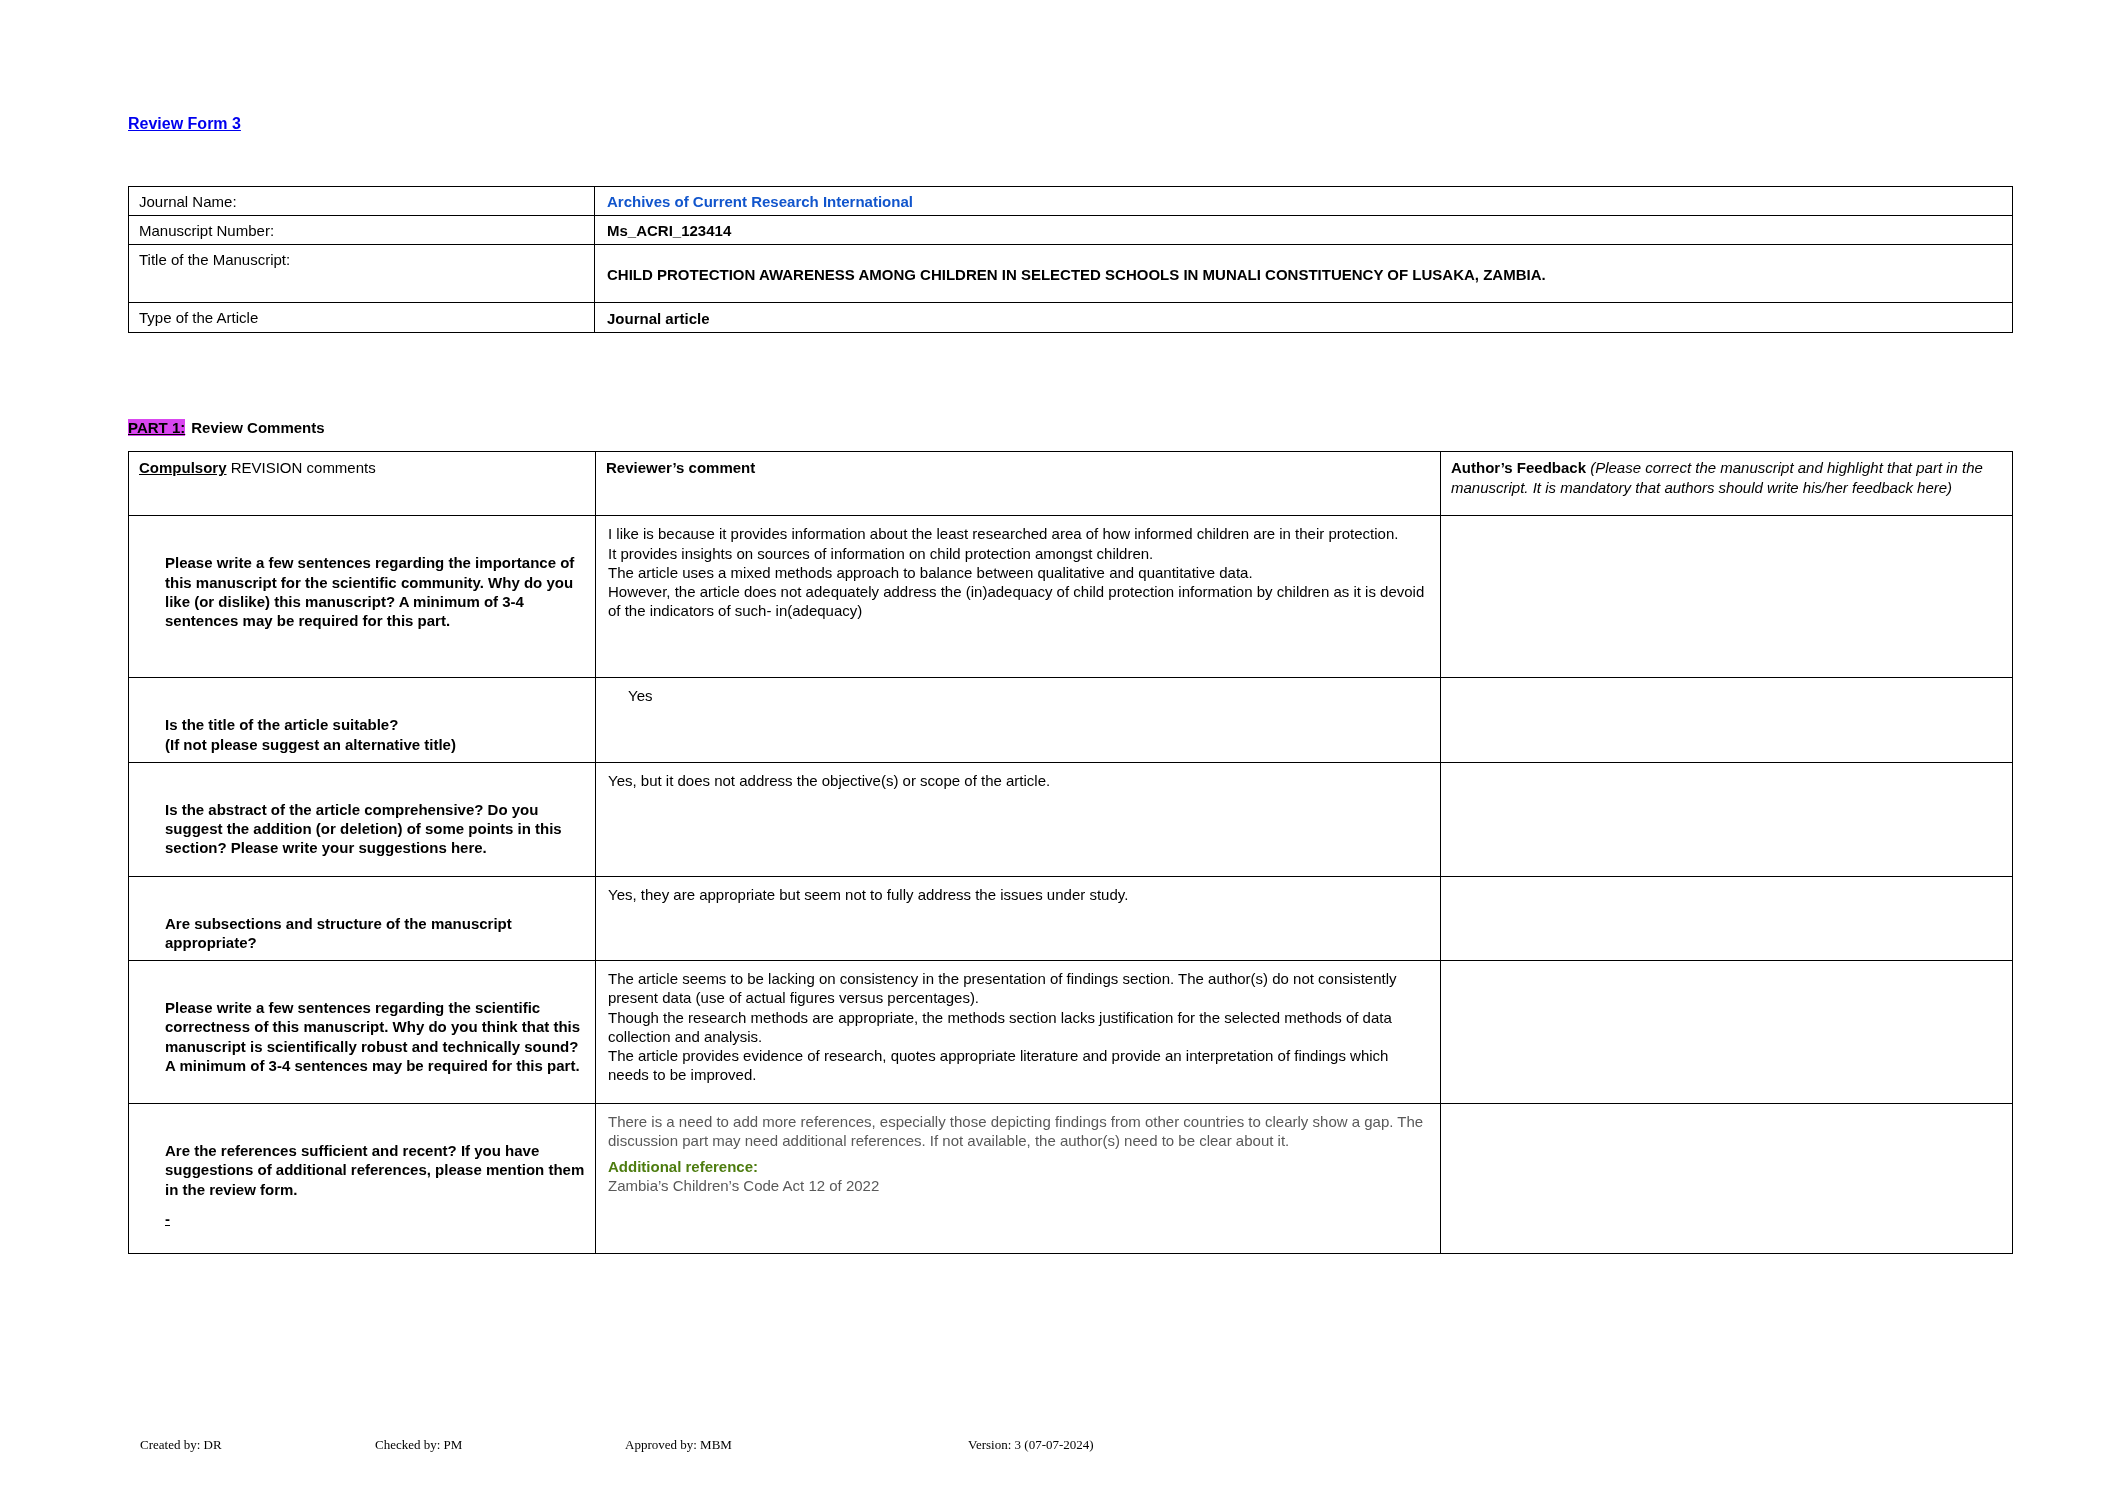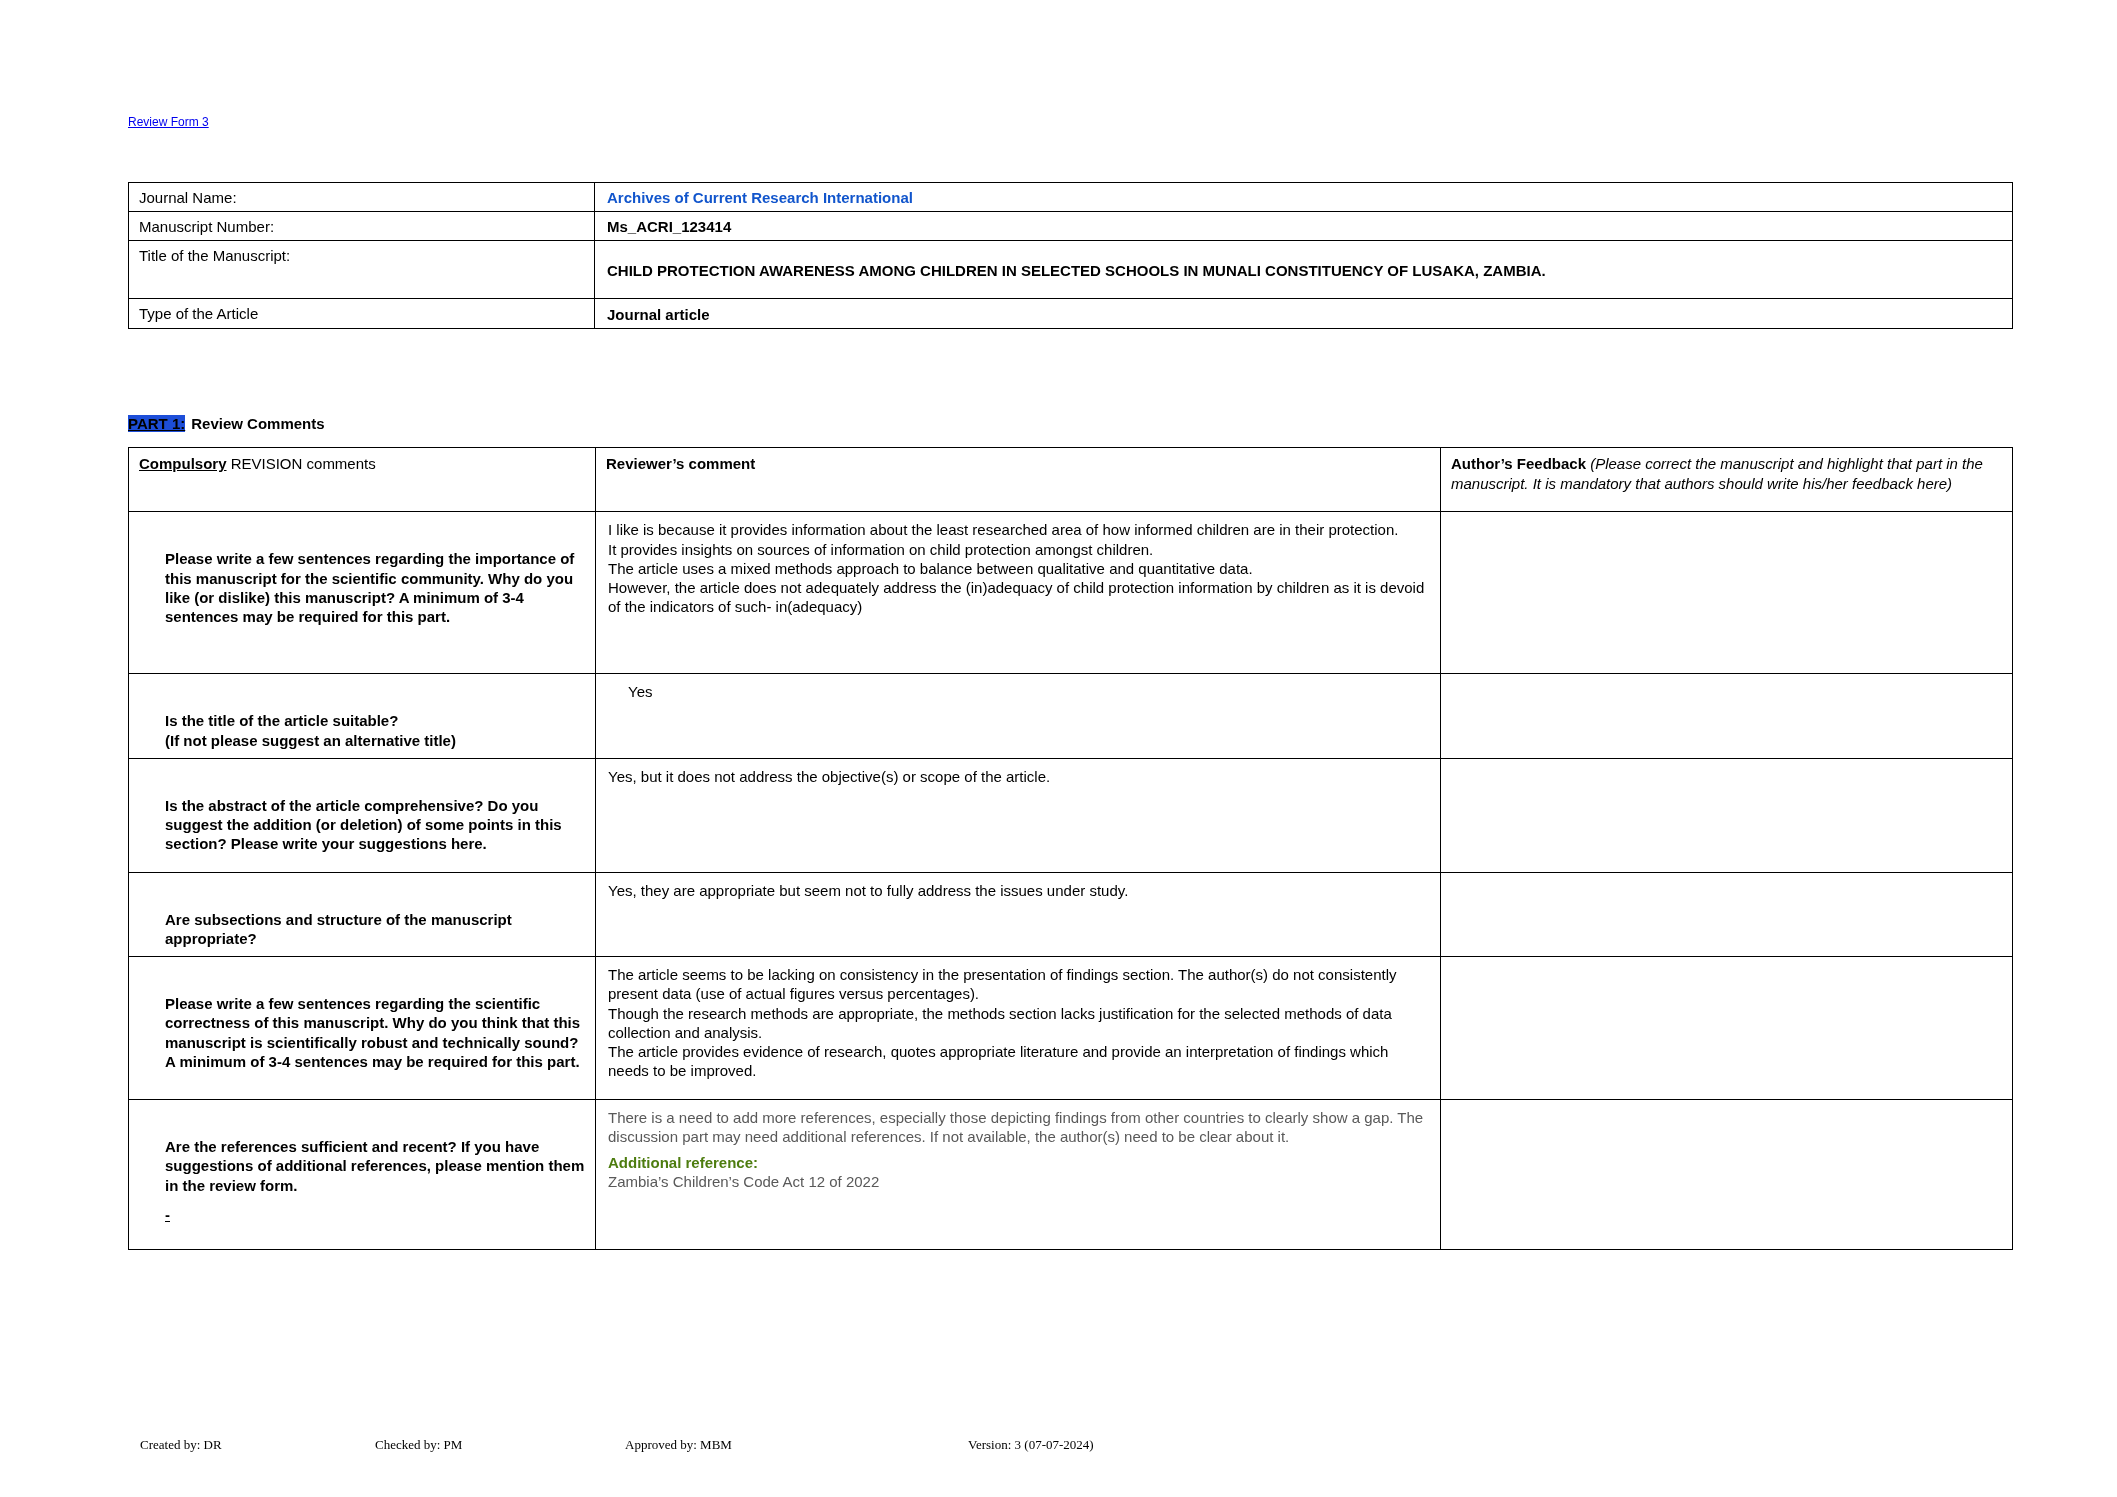--- a/index.html
+++ b/index.html
@@ -13,38 +13,38 @@
     overflow: hidden;
   }
   .page {
     position: absolute;
     left: 128px;
     top: 0;
     width: 1884px;
   }
   .doc-title {
     margin-top: 115px;
-    font-size: 12px;
-    font-weight: normal;
+    font-size: 16px;
+    font-weight: bold;
     color: #0000EE;
     text-decoration: underline;
   }
   table { border-collapse: collapse; width: 100%; table-layout: fixed; }
   td { border: 1px solid #000; vertical-align: top; font-size: 15px; line-height: 1.28; }
 
   
   .header-table { margin-top: 53px; }
   .header-table .label-cell { padding: 5px 8px 4px 10px; }
   .header-table .value-cell { padding: 5px 8px 4px 12px; font-weight: bold; }
   .header-table .vmid { vertical-align: middle; }
   .journal-blue { color: #1155CC; }
 
   
   .part-heading { margin-top: 86px; font-size: 15px; font-weight: bold; }
-  .part-badge { background: #1d4ed8; text-decoration: underline; }
+  .part-badge { background: #d946ef; text-decoration: underline; }
   .part-title { margin-left: 6px; }
 
   
   .review-table { margin-top: 15px; border-radius: 7px; }
   .review-table .th { padding: 6px 8px 4px 10px; }
   .bold { font-weight: bold; }
   .u-bold { font-weight: bold; text-decoration: underline; }
   .italic { font-style: italic; }
   .q-cell { padding: 8px 10px 8px 36px; }
   .q-text { font-weight: bold; white-space: pre-line; margin-top: 29px; }

